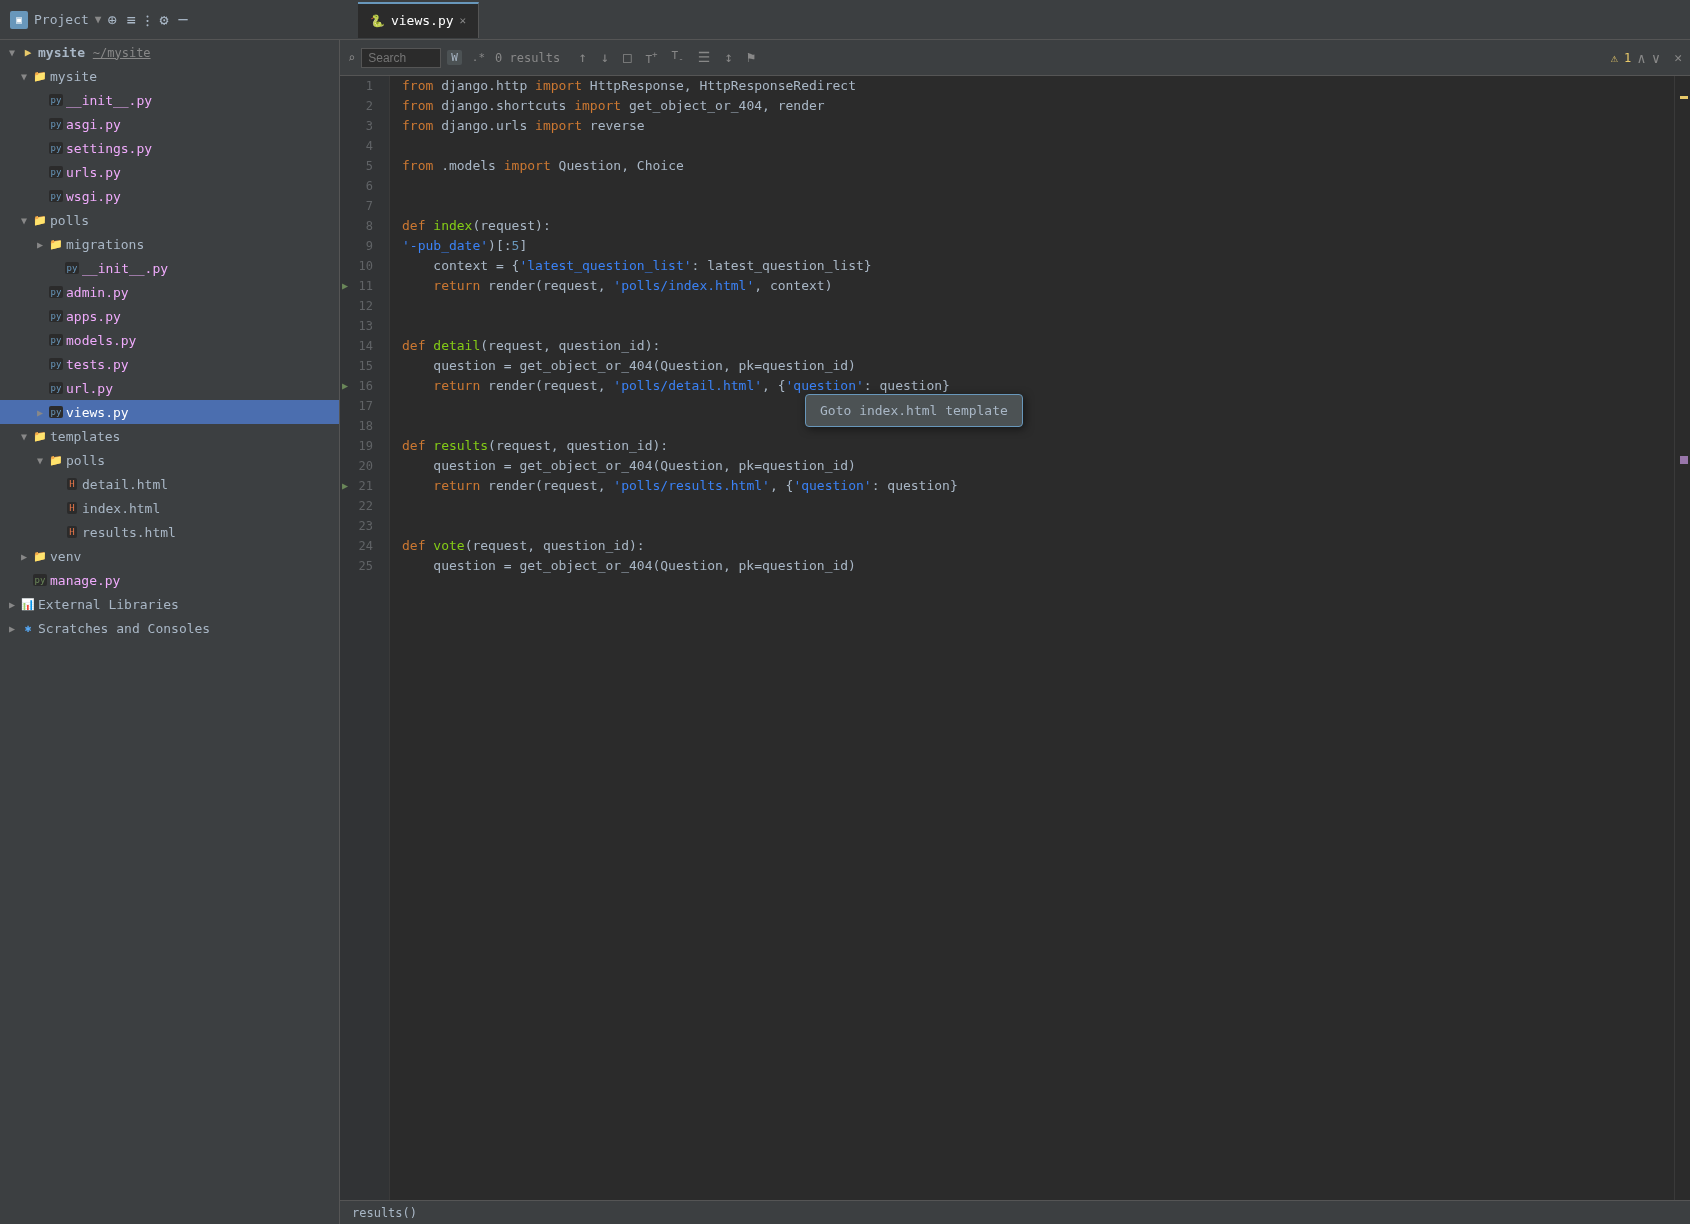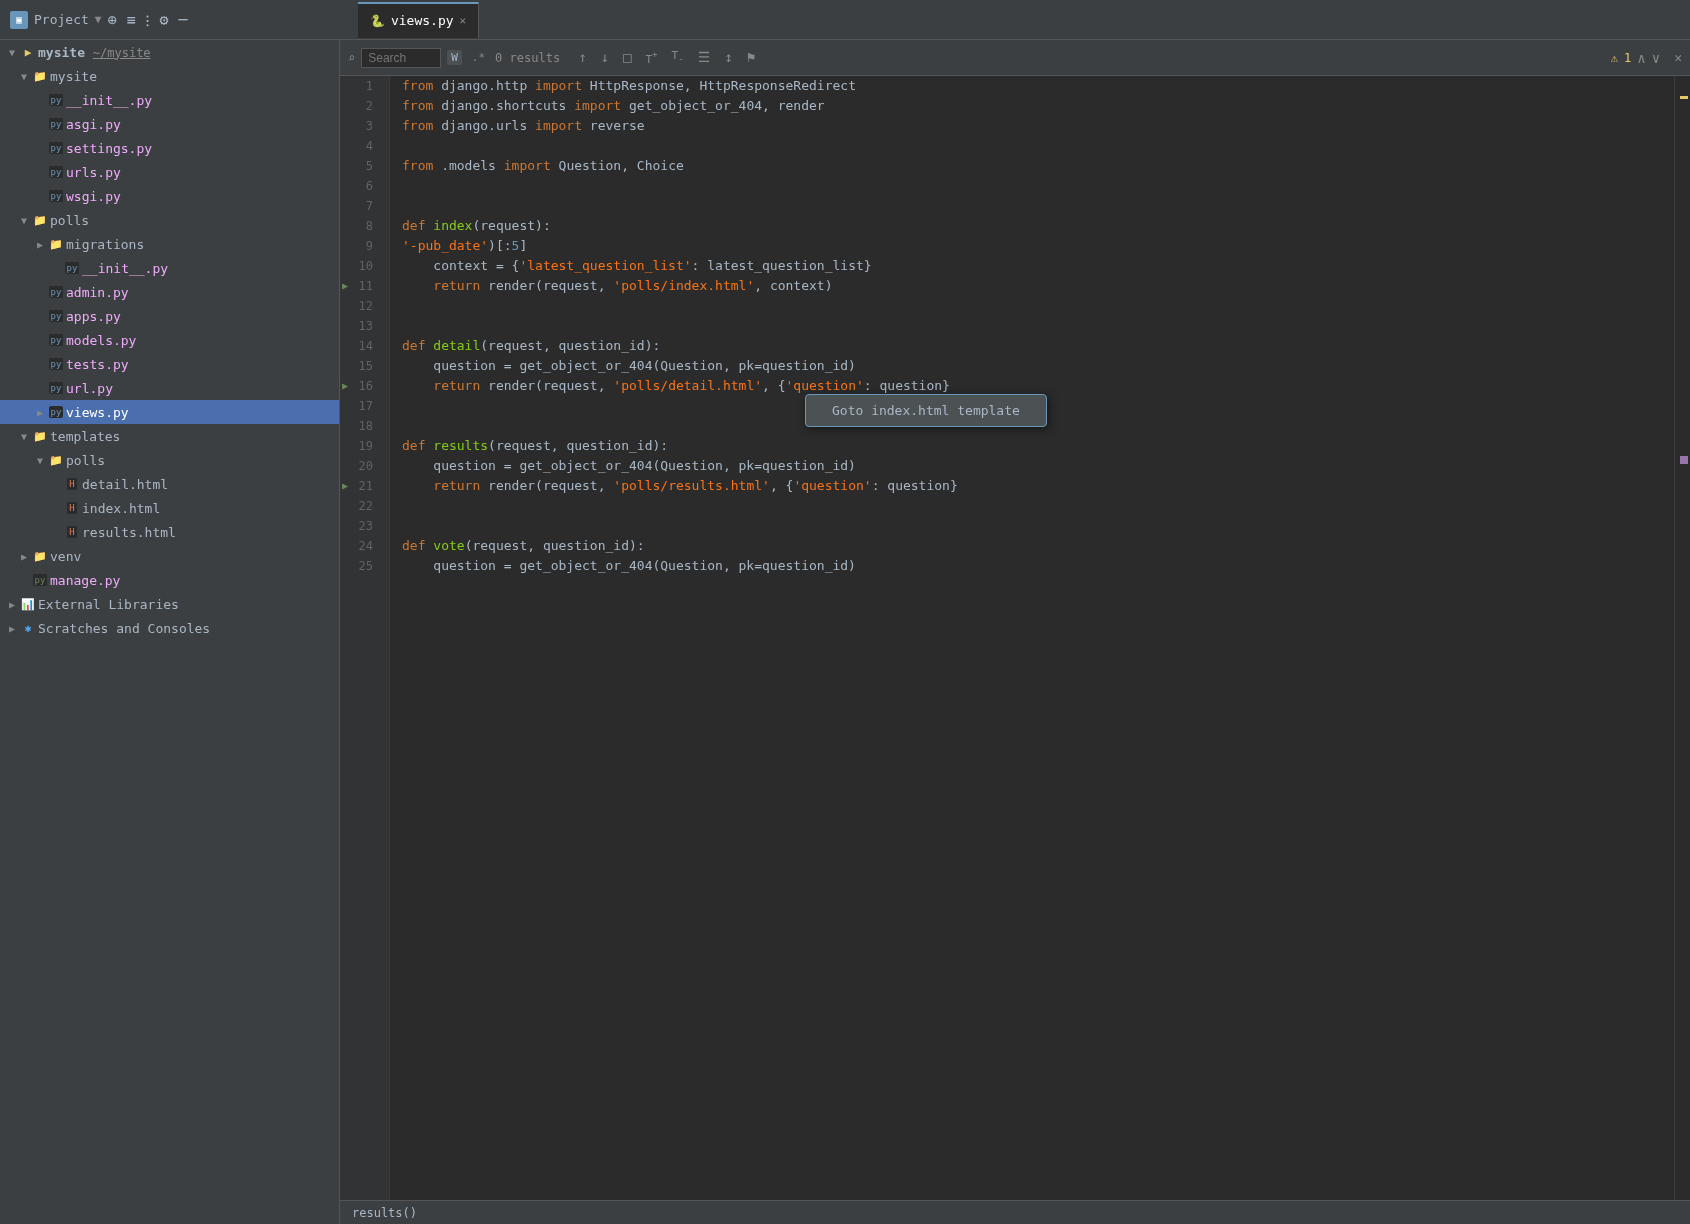--- a/index.html
+++ b/index.html
@@ -236,32 +236,32 @@
       padding-left: 12px;
       white-space: pre;
       font-size: 13px;
       display: flex;
       align-items: center;
     }
 
     
     .kw { color: #cc7832; } 
     .fn { color: #84cc16; } 
-    .str { color: #f97316; } 
+    .str { color: #3b82f6; } 
     .cls { color: #a9b7c6; }
     .num { color: #6897bb; }
 
     
     .tooltip {
       position: absolute;
       top: 318px;
       left: 415px;
       background: #4c5254;
       border: 1px solid #6897bb;
-      padding: 8px 26px;
+      padding: 8px 14px;
       color: #a9b7c6;
       font-size: 13px;
       border-radius: 4px;
       z-index: 100;
       white-space: nowrap;
       box-shadow: 2px 2px 8px rgba(0,0,0,0.5);
     }
 
     
     .status-bar {

